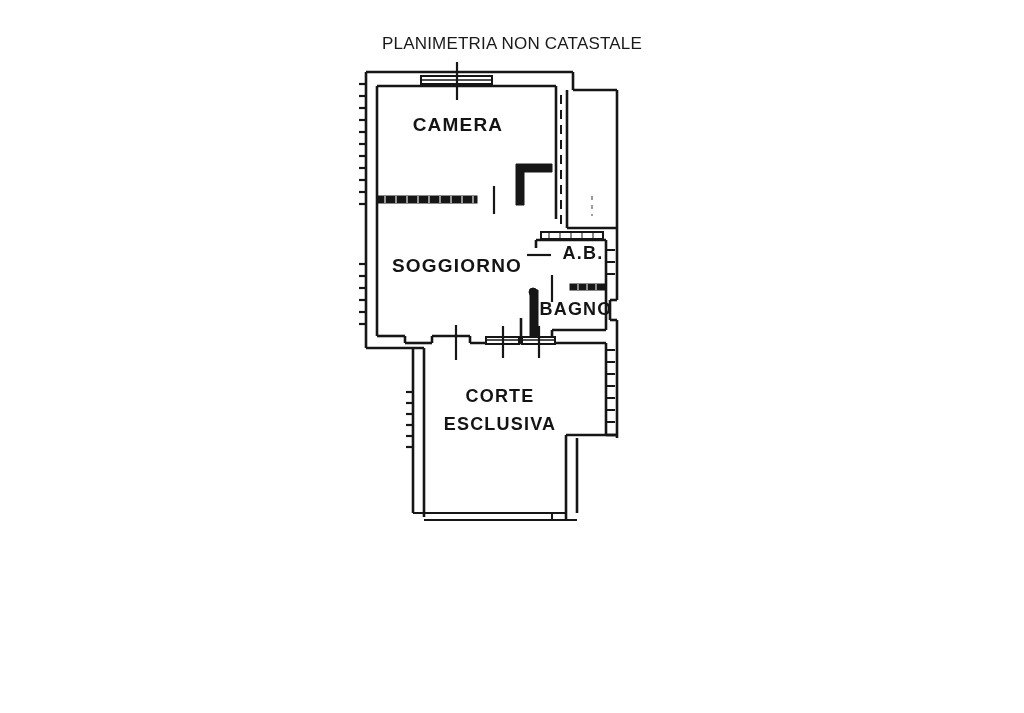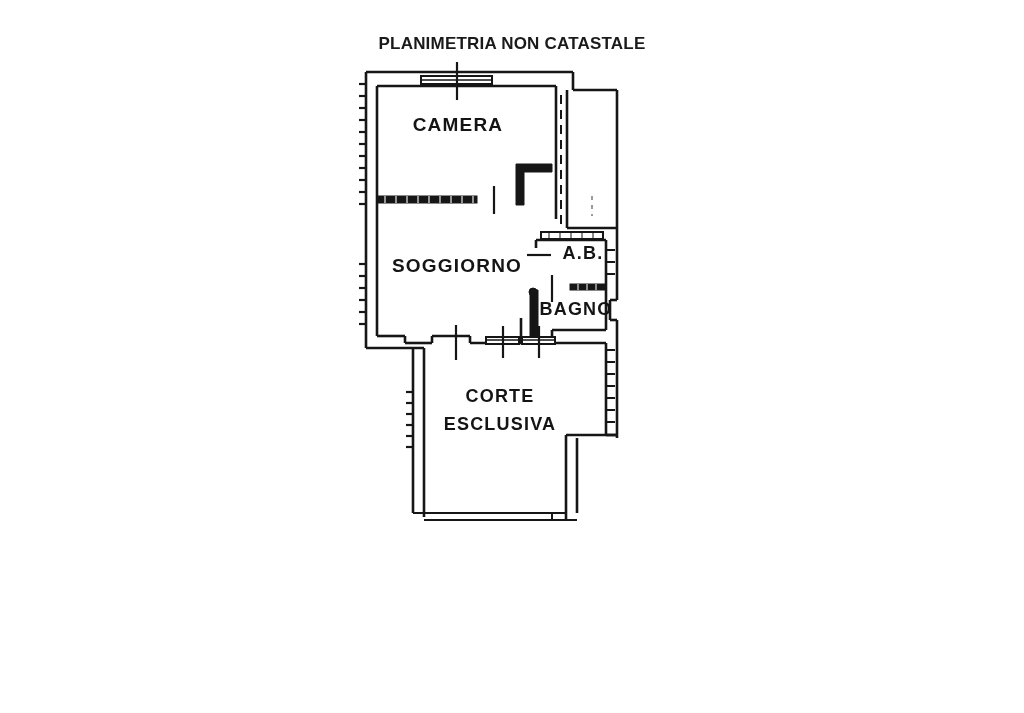--- a/index.html
+++ b/index.html
@@ -24,21 +24,21 @@
     background: #ffffff;
   }
   #plan-title {
     position: absolute;
     left: 0;
     top: 34px;
     width: 1024px;
     text-align: center;
     font-family: "Liberation Sans", sans-serif;
     font-size: 17px;
-    font-weight: 700;
+    font-weight: 400;
     letter-spacing: 0.2px;
     color: #1a1a1a;
     white-space: nowrap;
   }
   #plan-svg {
     position: absolute;
     left: 0;
     top: 0;
   }
   .room-label {

